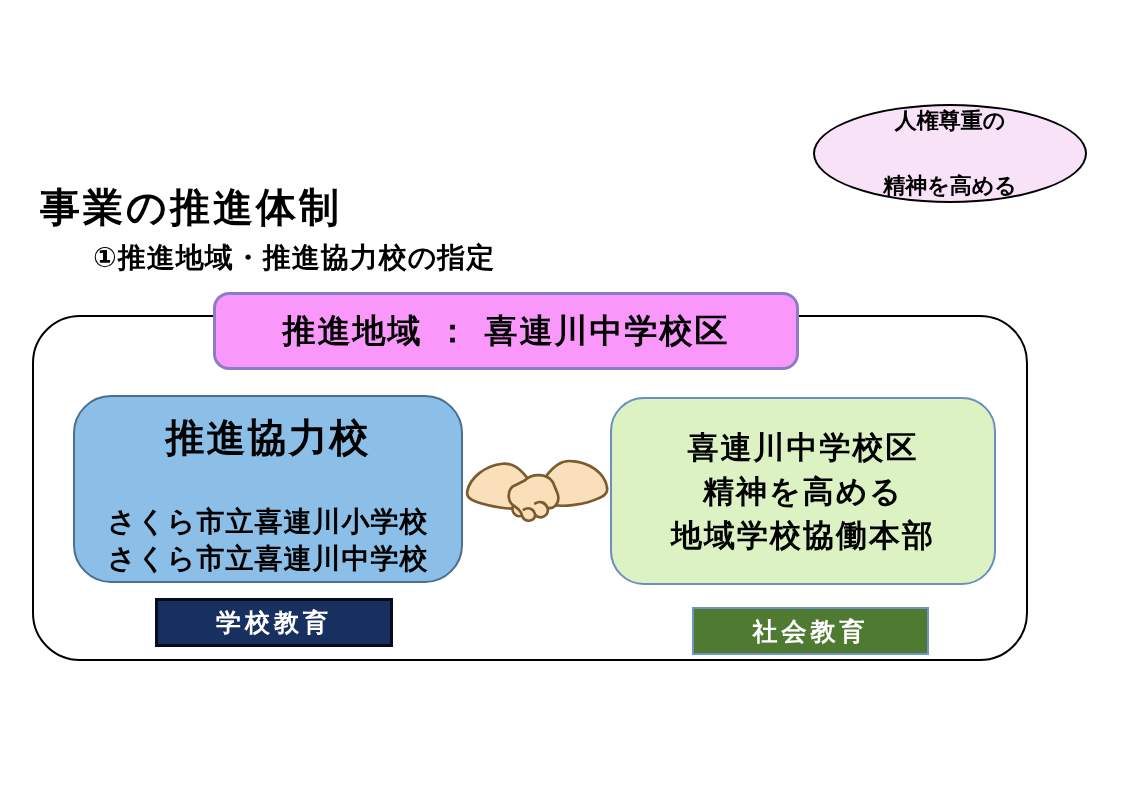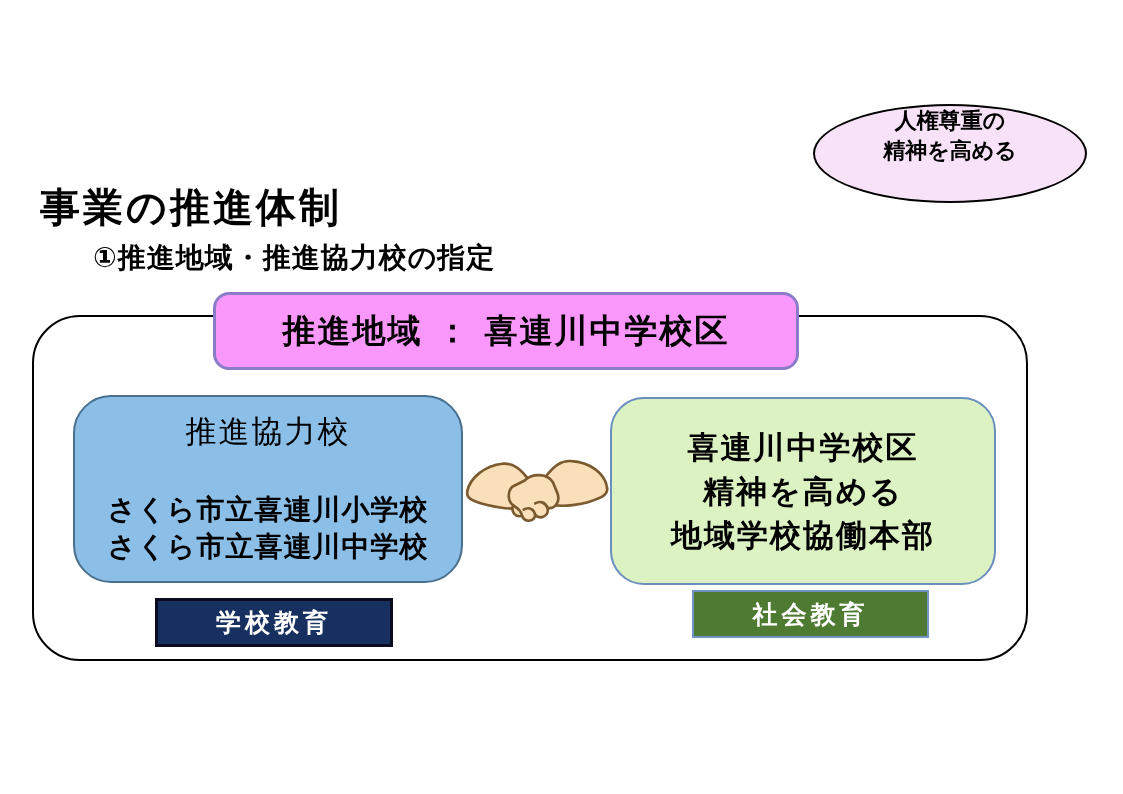--- a/index.html
+++ b/index.html
@@ -4,21 +4,21 @@
 <style>
   html,body{margin:0;padding:0;background:#fff;}
   body{font-family:"DejaVu Sans","Liberation Sans",sans-serif;}
   .canvas{position:relative;width:1123px;height:794px;background:#ffffff;overflow:hidden;}
   .abs{position:absolute;box-sizing:border-box;}
 
   
   .badge{
     left:813px;top:104px;width:274px;height:99px;
     background:#F8E2F7;border:2px solid #000;border-radius:50%;
-    display:flex;flex-direction:column;align-items:center;justify-content:flex-start;
+    display:flex;flex-direction:column;align-items:center;justify-content:space-between;
     font-size:22px;font-weight:800;color:#000;line-height:1.35;text-align:center;
     z-index:5;
   }
 
   
   .title{
     left:40px;top:180px;font-size:40px;font-weight:800;color:#000;
     letter-spacing:3px;white-space:nowrap;
   }
   .subtitle{
@@ -42,21 +42,21 @@
     z-index:6;white-space:nowrap;
   }
 
   
   .school-box{
     left:73px;top:395px;width:390px;height:188px;
     background:#8BBFE8;border:2px solid #4A708E;border-radius:38px;
     display:flex;flex-direction:column;align-items:center;
     z-index:3;color:#000;text-align:center;
   }
-  .school-box .heading{margin-top:14px;font-size:31px;font-weight:400;letter-spacing:2px;}
+  .school-box .heading{margin-top:14px;font-size:39px;font-weight:700;letter-spacing:2px;}
   .school-box .schools{margin-top:38px;font-size:28px;font-weight:800;line-height:1.33;letter-spacing:1px;}
 
   
   .community-box{
     left:610px;top:397px;width:386px;height:188px;
     background:#DCF2C3;border:2px solid #6A8FBF;border-radius:34px;
     display:flex;flex-direction:column;align-items:center;justify-content:center;
     font-size:31px;font-weight:800;color:#000;line-height:1.42;text-align:center;
     letter-spacing:2px;z-index:3;
   }
@@ -67,21 +67,21 @@
   
   .edu-label{
     display:flex;align-items:center;justify-content:center;
     font-size:25px;font-weight:800;letter-spacing:4px;z-index:3;white-space:nowrap;
   }
   .school-edu{
     left:155px;top:598px;width:238px;height:49px;
     background:#17305F;border:3px solid #0B0B20;color:#fff;
   }
   .social-edu{
-    left:692px;top:590px;width:237px;height:48px;
+    left:692px;top:607px;width:237px;height:48px;
     background:#4E7A32;border:2px solid #7094C4;color:#fff;
   }
 </style>
 </head>
 <body>
 
 <div class="canvas">
 
   <div class="abs badge">
     <span>人権尊重の</span>

